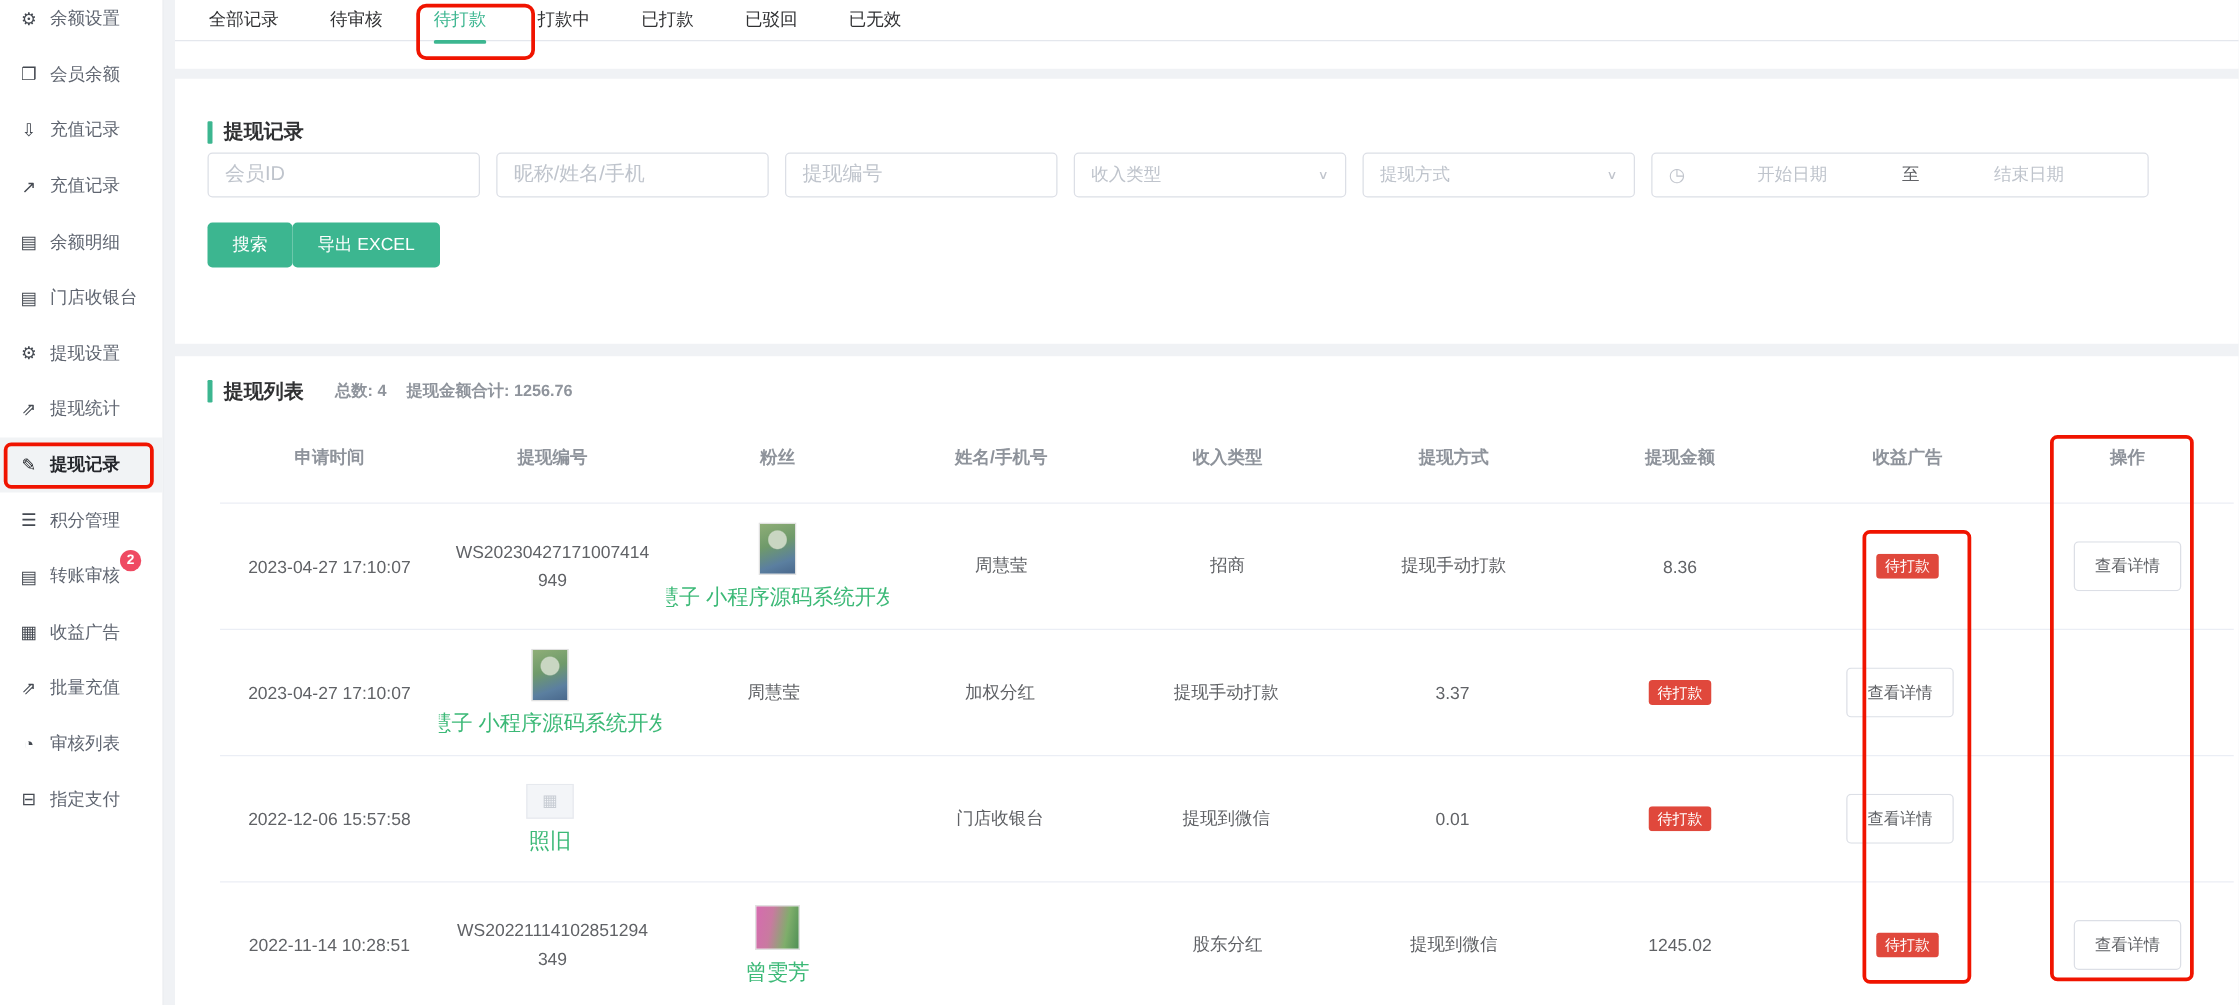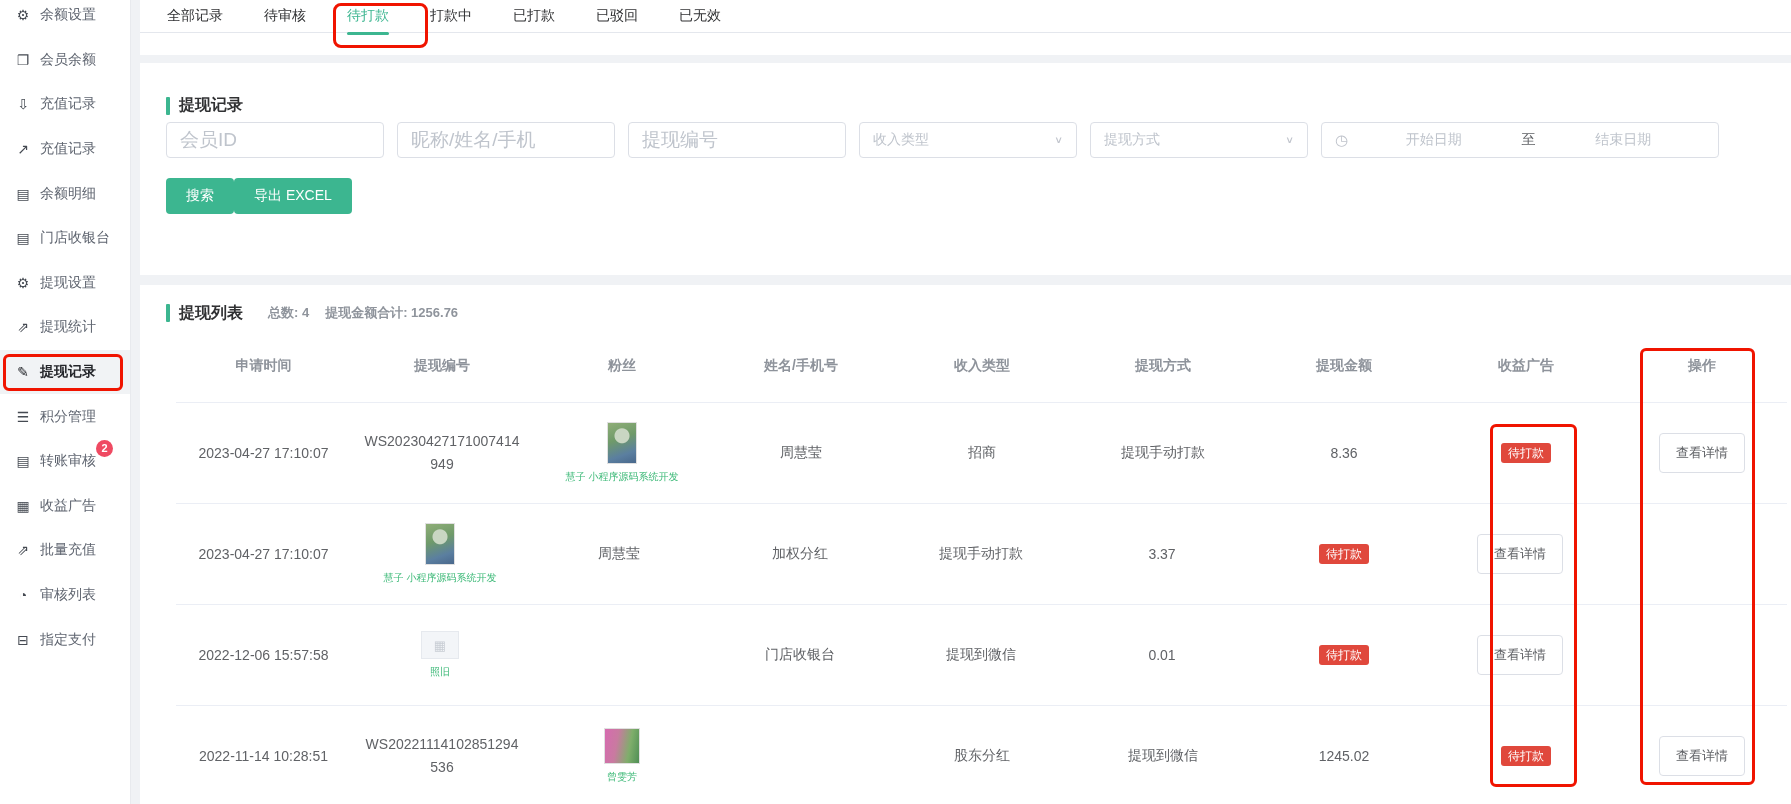--- a/index.html
+++ b/index.html
@@ -41,21 +41,21 @@
   .sec-bar { width:4px; height:18px; background:#3cb690; border-radius:1px; }
   .sec-text { font-size:16px; font-weight:bold; color:#303133; }
 
   
   .search-inner { padding:32px 0 0 26px; }
   .filters { position:absolute; left:26px; top:59px; display:flex; gap:13px; }
   .f-box { height:36px; border:1px solid #dcdfe6; border-radius:4px; background:#fff;
            display:flex; align-items:center; }
   .f-input { width:218px; }
   .f-input input { border:none; outline:none; width:100%; height:100%; padding:0 13px;
-                   font-size:19px; font-family:inherit; color:#a16207; background:transparent; }
+                   font-size:16px; font-family:inherit; color:#a16207; background:transparent; }
   .f-input input::placeholder { color:#bfc4cc; }
   .f-select { width:218px; justify-content:space-between; padding:0 13px; cursor:pointer; }
   .ph { color:#bfc4cc; }
   .chev { color:#c0c4cc; font-size:12px; transform:scaleY(.8); }
   .f-date { width:398px; padding:0 13px; cursor:pointer; }
   .clock { color:#c0c4cc; font-size:15px; margin-right:4px; }
   .d-span { flex:1; text-align:center; color:#bfc4cc; }
   .d-sep { color:#606266; padding:0 6px; }
 
   .btn-row { position:absolute; left:26px; top:115px; display:flex; }
@@ -77,21 +77,21 @@
 
   .fan-cell { display:flex; flex-direction:column; align-items:center; gap:6px; }
   .avatar { border:1px solid #e0e0e0; }
   .avatar.photo1 { width:30px; height:42px;
     background:radial-gradient(circle at 50% 32%, #c9d6c2 0 7px, transparent 8px),
                linear-gradient(160deg,#8fae77 0%, #6f9a6a 40%, #5b7fa0 75%, #49688c 100%); }
   .avatar.placeholder { width:38px; height:28px; background:#f3f5f8; border:1px solid #e6e9ee;
     display:flex; align-items:center; justify-content:center; color:#c8cdd4; font-size:13px; }
   .avatar.photo2 { width:36px; height:36px;
     background:linear-gradient(100deg,#d66bb0 0%, #c97aa0 35%, #7fae6b 70%, #4f8f55 100%); }
-  .fan-link { color:#3cb977; font-size:10px; cursor:pointer; white-space:nowrap; }
+  .fan-link { color:#3cb977; font-size:17px; cursor:pointer; white-space:nowrap; }
 
   .badge { display:inline-block; background:#e0483c; color:#fff; font-size:12px;
            padding:4px 7px; border-radius:3px; line-height:1; }
   .btn-detail { background:#fff; border:1px solid #dcdfe6; border-radius:4px; color:#606266;
                 font-size:13px; font-family:inherit; padding:10px 16px; cursor:pointer; }
 
   
   .anno { position:absolute; border:3px solid #f01400; pointer-events:none; z-index:20; }
   .anno-tab     { left:333px; top:3px;   width:95px;  height:45px;  border-radius:8px; }
   .anno-side    { left:3px;   top:354px; width:120px; height:37px;  border-radius:6px; }
@@ -304,21 +304,21 @@
       </div>
       <div class="cell c9">
         <button class="btn-detail">查看详情</button>
       </div>
     </div>
 
     <div class="trow tdata">
       <div class="cell c1">2022-11-14 10:28:51</div>
       <div class="cell c2 no-cell">
         <div>WS20221114102851294</div>
-        <div>536</div>
+        <div>349</div>
       </div>
       <div class="cell c3">
         <div class="fan-cell">
           <div class="avatar photo2"></div>
           <span class="fan-link">曾雯芳</span>
         </div>
       </div>
       <div class="cell c4"></div>
       <div class="cell c5">股东分红</div>
       <div class="cell c6">提现到微信</div>

